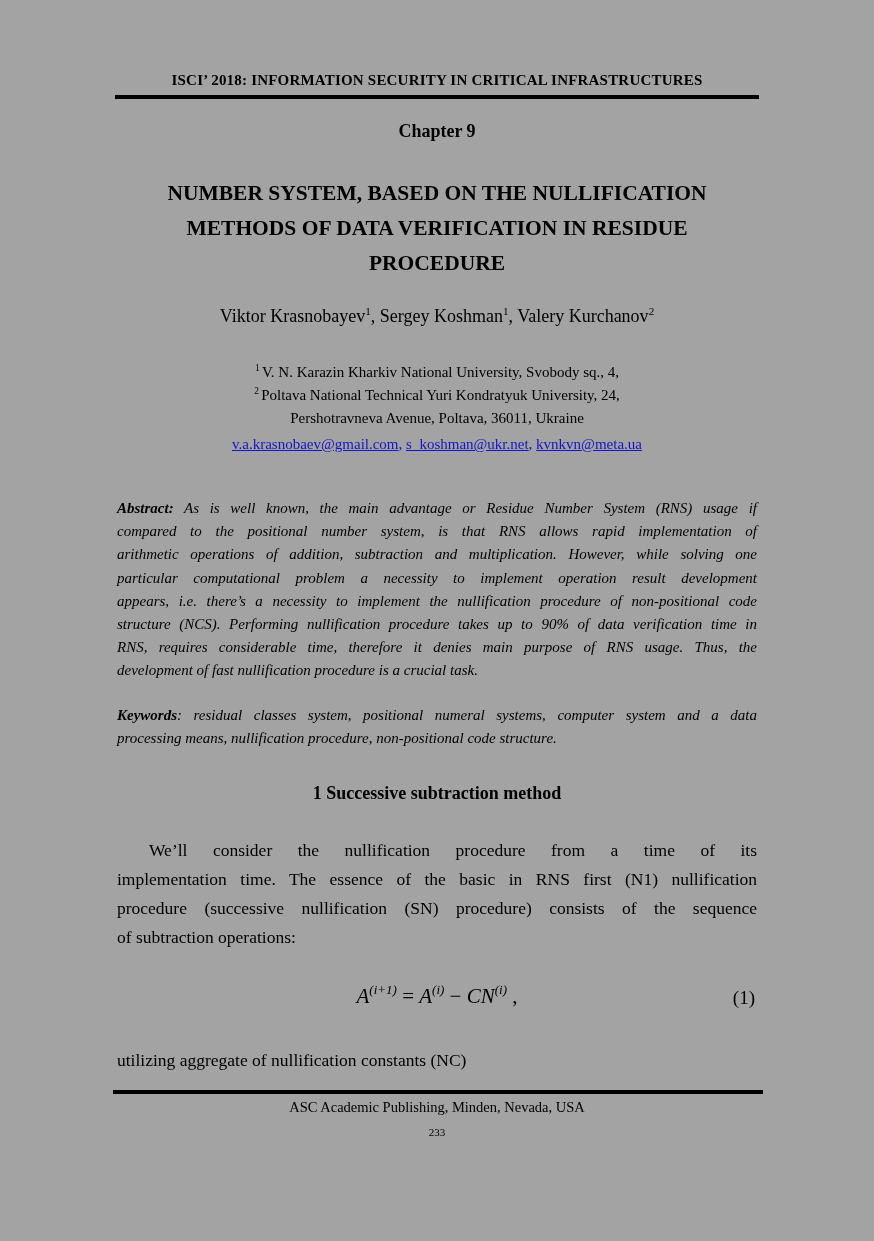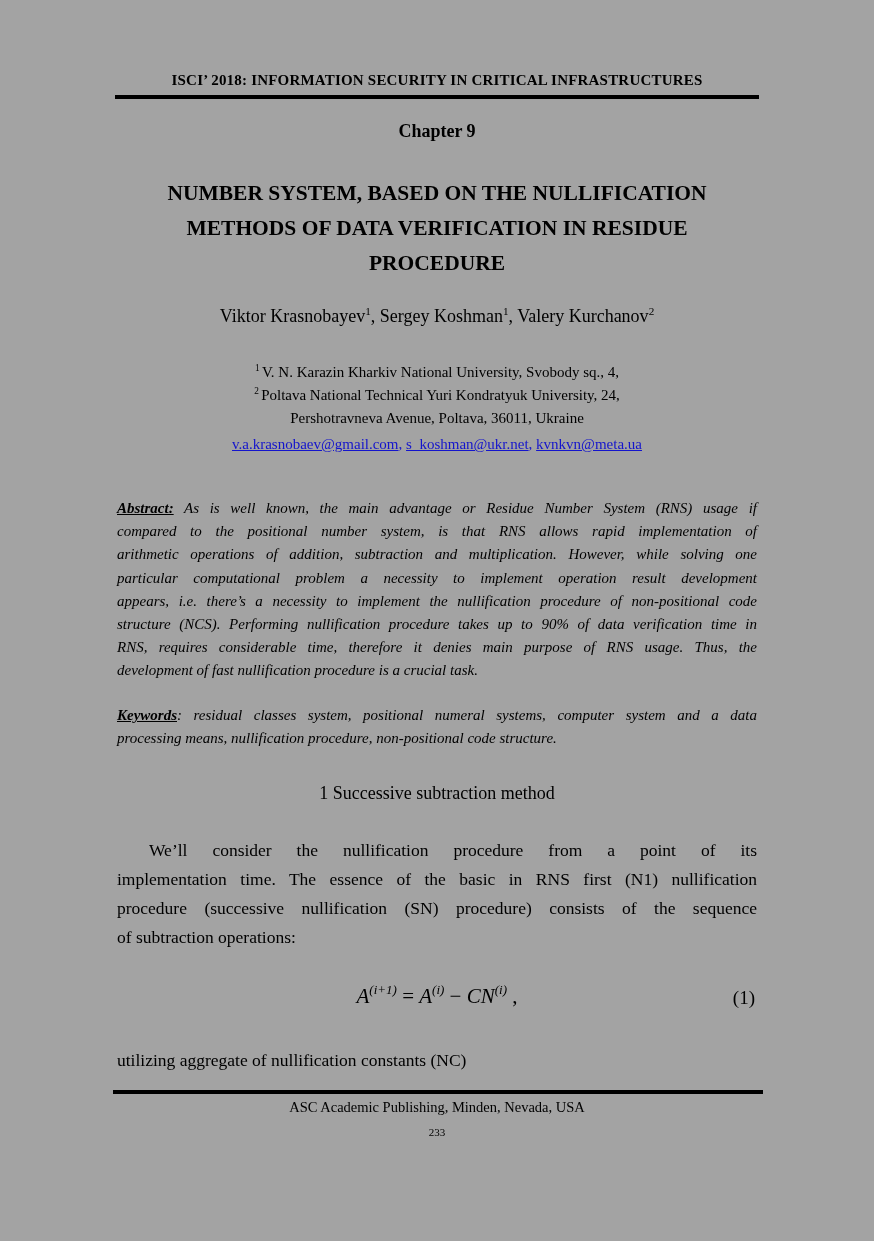--- a/index.html
+++ b/index.html
@@ -37,26 +37,26 @@
   .affils { top:361px; text-align:center; font-size:15px; line-height:23px; }
   .email-line { margin-top:3px; }
   .email-link { color:#1414cc; text-decoration:underline; cursor:pointer; }
   .email-sep { color:#1414cc; }
 
   .abstract, .keywords {
     font-size:15px; font-style:italic; line-height:23.2px;
   }
   .abstract { top:497px; }
   .keywords { top:704px; }
-  .lbl { font-weight:bold;text-decoration:underline; }
+  .lbl { font-weight:bold; }
 
   .jline { text-align:justify; text-align-last:justify; }
   .jline.last { text-align-last:left; }
 
-  .section { top:783px; text-align:center; font-size:18px; font-weight:normal; margin:0; }
+  .section { top:783px; text-align:center; font-size:18px; font-weight:bold; margin:0; }
 
   .body-para { font-size:17.5px; line-height:29px; }
   .para1 { top:836px; }
   .para1 .jline.first { text-indent:32px; }
   .para2 { top:1046px; }
 
   .equation { top:984px; font-size:21px; text-align:center; }
   .equation .eq-var { font-style:italic; }
   .equation sup { font-style:italic; font-size:13px; position:relative; top:-1px; }
   .eq-label { position:absolute; right:2px; top:3px; font-size:19px; font-style:normal; }
@@ -105,21 +105,21 @@
   </div>
 
   <div class="abs keywords">
     <div class="jline"><b class="lbl">Keywords</b><span>: residual classes system, positional numeral systems, computer system and a data</span></div>
     <div class="jline last">processing means, nullification procedure, non-positional code structure.</div>
   </div>
 
   <h2 class="abs section">1 Successive subtraction method</h2>
 
   <div class="abs body-para para1">
-    <div class="jline first">We’ll consider the nullification procedure from a point of its</div>
+    <div class="jline first">We’ll consider the nullification procedure from a time of its</div>
     <div class="jline">implementation time. The essence of the basic in RNS first (N1) nullification</div>
     <div class="jline">procedure (successive nullification (SN) procedure) consists of the sequence</div>
     <div class="jline last">of subtraction operations:</div>
   </div>
 
   <div class="abs equation">
     <span class="eq-body"><span class="eq-var">A</span><sup>(i+1)</sup><span> = </span><span class="eq-var">A</span><sup>(i)</sup><span> − </span><span class="eq-var">CN</span><sup>(i)</sup><span> ,</span></span>
     <span class="eq-label">(1)</span>
   </div>
 

